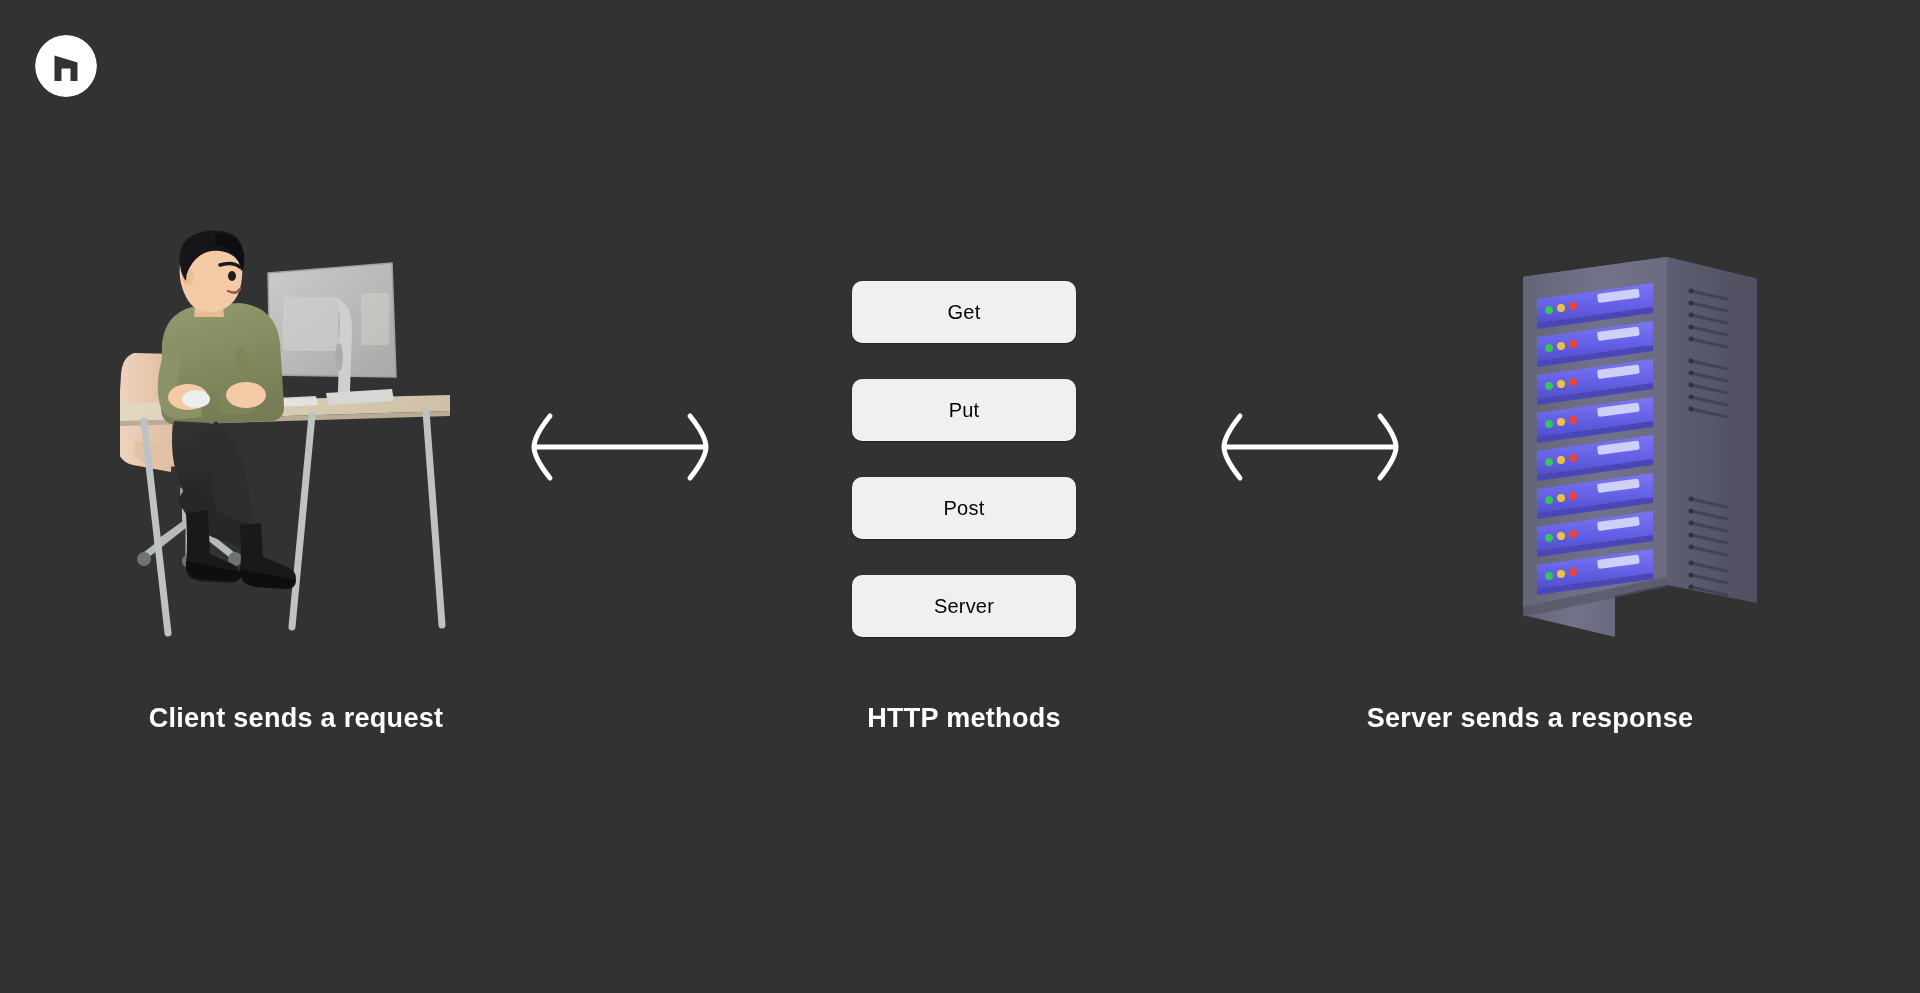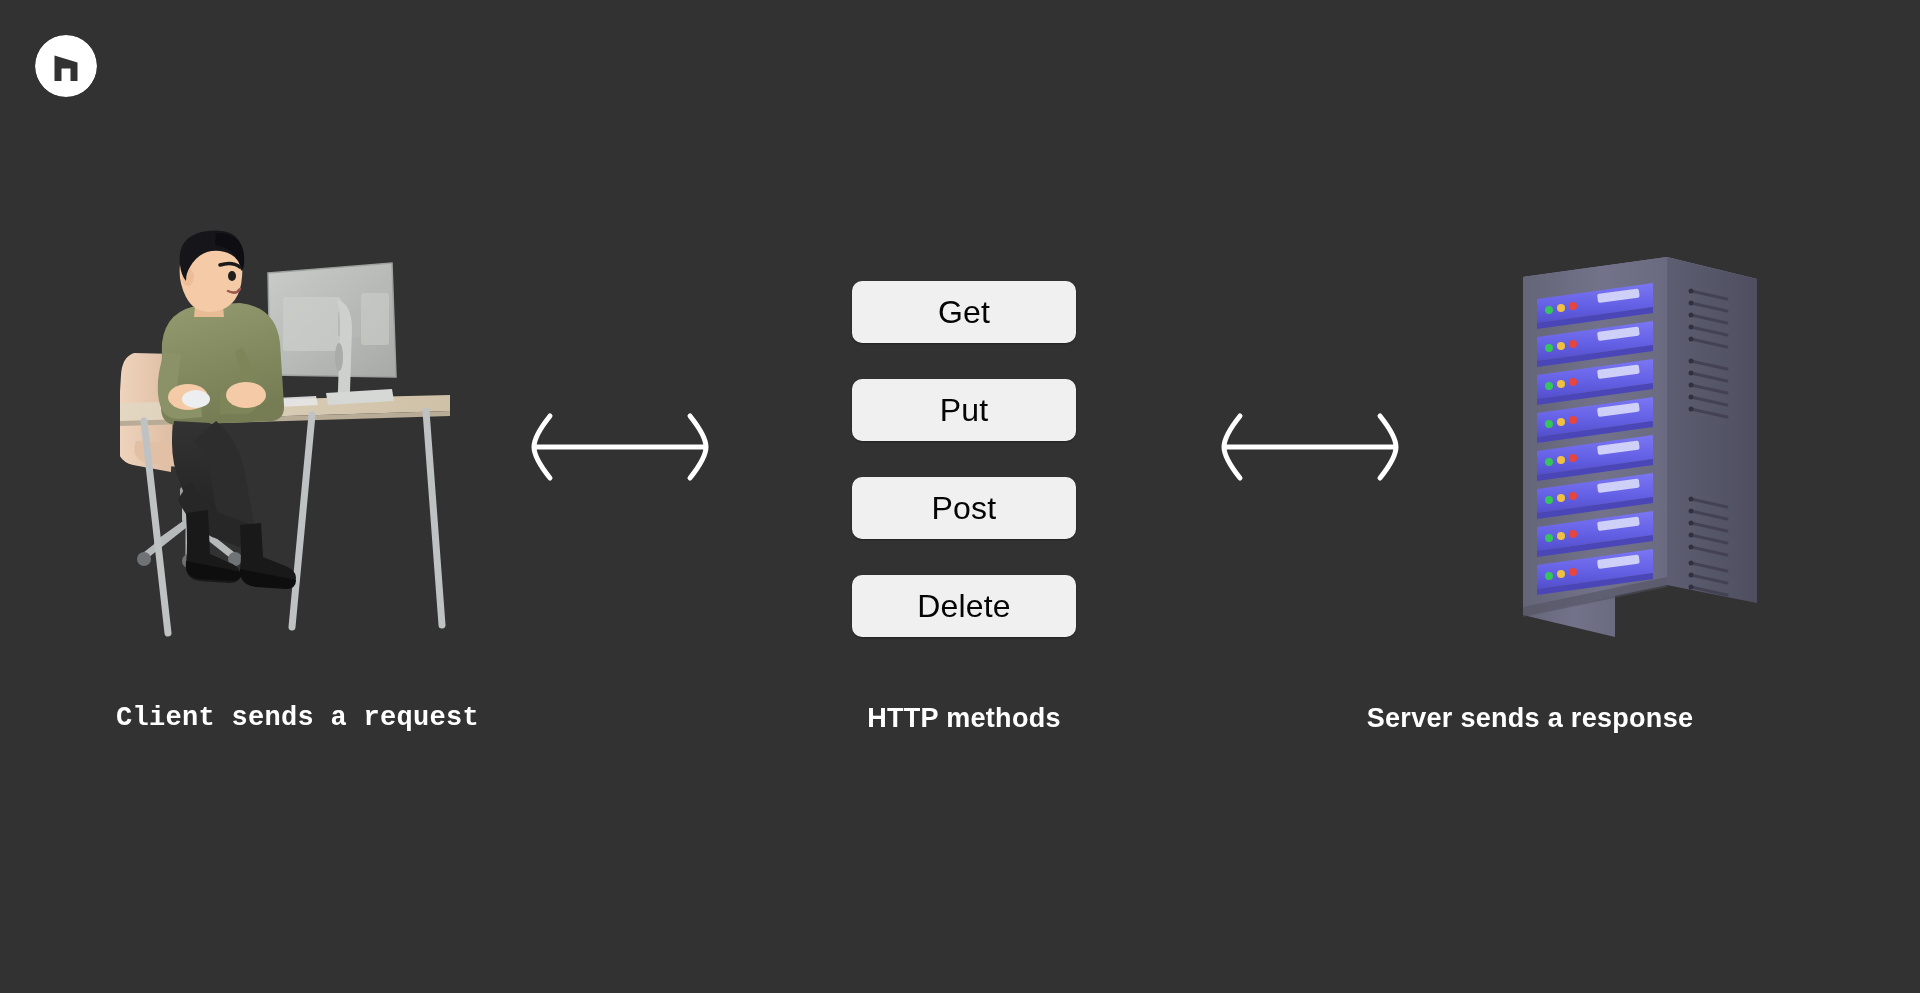--- a/index.html
+++ b/index.html
@@ -64,21 +64,21 @@
   }
 
   .method-btn {
     width: 224px;
     height: 62px;
     background: #f0f0f0;
     border: none;
     border-radius: 10px;
     color: #050505;
     font-family: "Liberation Sans", "DejaVu Sans", sans-serif;
-    font-size: 32px;
+    font-size: 20px;
     font-weight: 400;
     letter-spacing: 0.2px;
     line-height: 62px;
     text-align: center;
     cursor: pointer;
     padding: 0;
     box-shadow: 0 1px 2px rgba(0,0,0,0.35);
   }
 
   
@@ -95,21 +95,21 @@
     position: absolute;
     color: #ffffff;
     font-family: "Liberation Sans", "DejaVu Sans", sans-serif;
     font-size: 27px;
     font-weight: bold;
     letter-spacing: 0.3px;
     white-space: nowrap;
     text-align: center;
     top: 703px;
   }
-  .caption-client  { left: 116px;  width: 360px; font-family: Liberation Mono, monospace; }
+  .caption-client  { left: 116px;  width: 360px; }
   .caption-methods { left: 784px;  width: 360px; }
   .caption-server  { left: 1270px; width: 520px; }
 </style>
 </head>
 <body>
 
 <div class="stage">
 
   <div class="logo">
     <svg width="62" height="62" viewBox="0 0 62 62" aria-hidden="true">
@@ -231,21 +231,21 @@
       <line x1="16" y1="35" x2="184" y2="35" stroke="#ffffff" stroke-width="5"></line>
       <path d="M30 4 q-16 20 -16 31 q0 11 16 31" stroke="#ffffff" stroke-width="5" fill="none" stroke-linecap="round"></path>
       <path d="M170 4 q16 20 16 31 q0 11 -16 31" stroke="#ffffff" stroke-width="5" fill="none" stroke-linecap="round"></path>
     </svg>
   </div>
 
   <div class="methods">
     <button class="method-btn">Get</button>
     <button class="method-btn">Put</button>
     <button class="method-btn">Post</button>
-    <button class="method-btn">Delete</button>
+    <button class="method-btn">Server</button>
   </div>
 
   <div class="arrow arrow-right">
     <svg width="200" height="70" viewBox="0 0 200 70" aria-hidden="true">
       <line x1="16" y1="35" x2="184" y2="35" stroke="#ffffff" stroke-width="5"></line>
       <path d="M30 4 q-16 20 -16 31 q0 11 16 31" stroke="#ffffff" stroke-width="5" fill="none" stroke-linecap="round"></path>
       <path d="M170 4 q16 20 16 31 q0 11 -16 31" stroke="#ffffff" stroke-width="5" fill="none" stroke-linecap="round"></path>
     </svg>
   </div>
 

